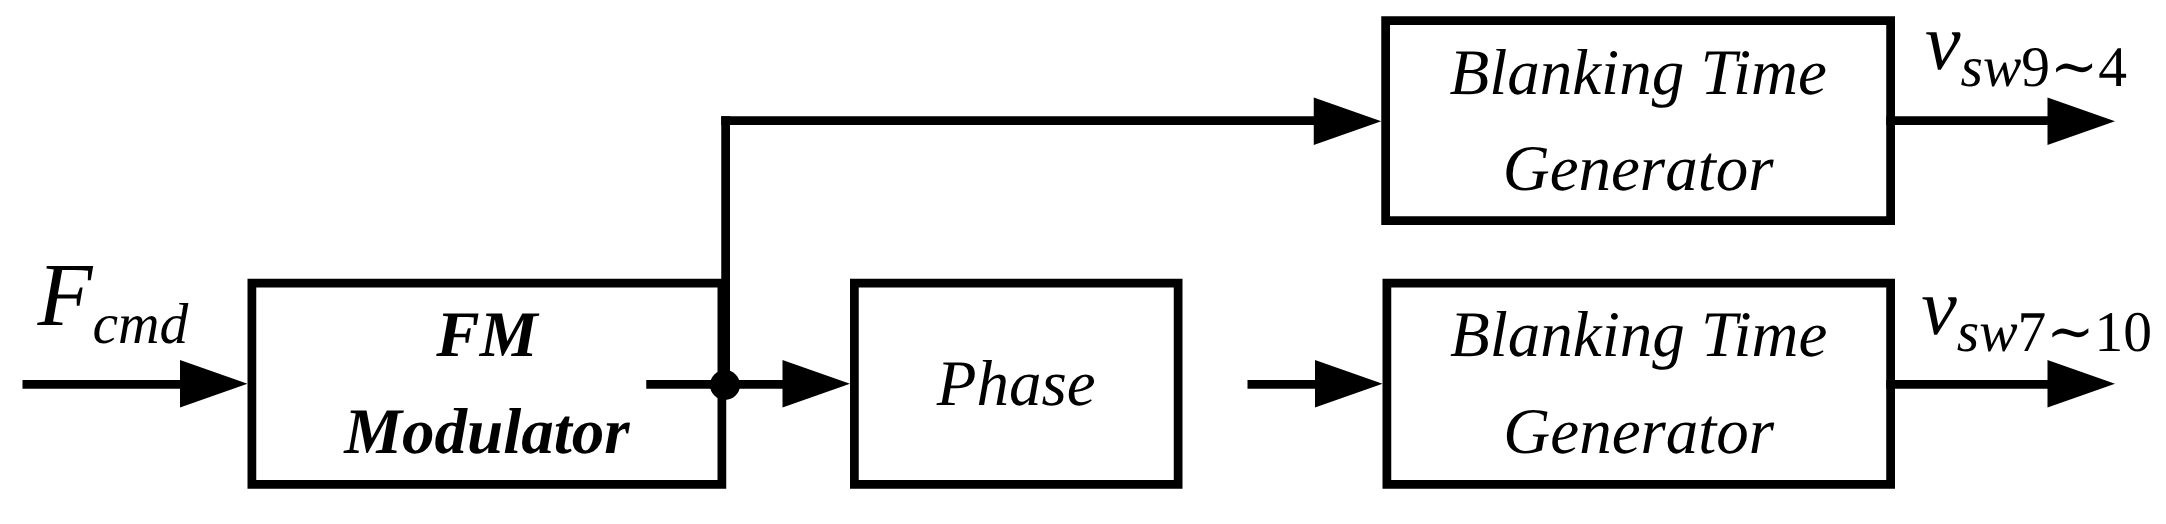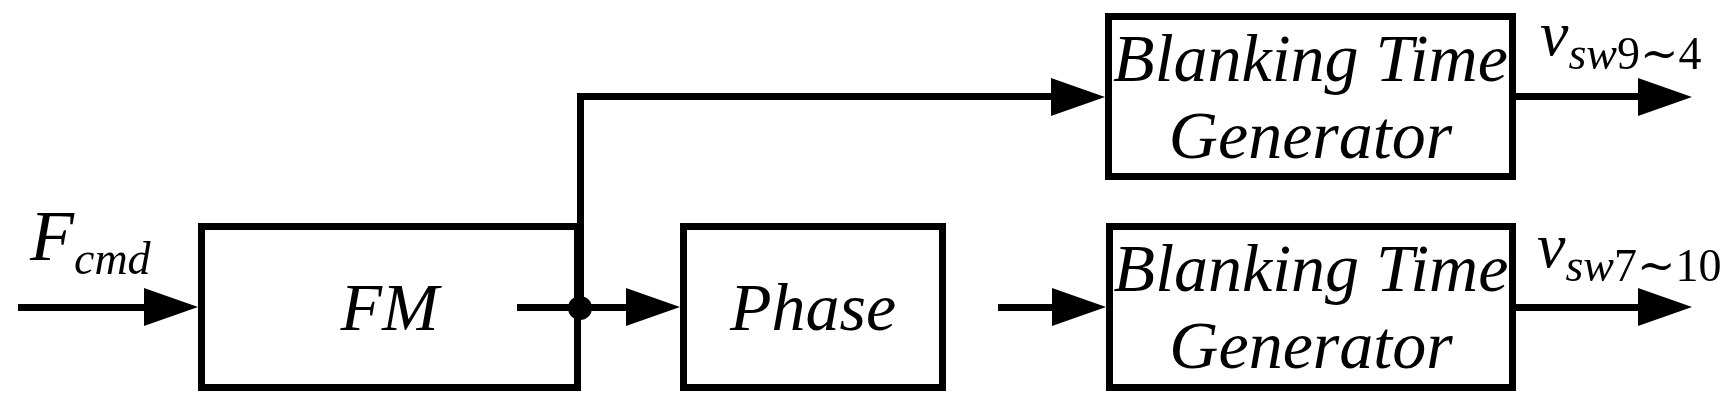--- a/index.html
+++ b/index.html
@@ -22,21 +22,21 @@
     position: absolute;
     border: 7px solid var(--ink);
     background: var(--paper);
     display: flex;
     flex-direction: column;
     justify-content: center;
     align-items: center;
   }
   .box .bl {
     font-style: italic;
-    font-size: 68px;
+    font-size: 52px;
     line-height: 77px;
     white-space: nowrap;
   }
   
   .hline { position: absolute; height: 7px; background: var(--ink); }
   .vline { position: absolute; width: 7px; background: var(--ink); }
   .tri {
     position: absolute;
     width: 0; height: 0;
     border-top: 19px solid transparent;
@@ -66,22 +66,23 @@
 
 <div class="canvas">
 
   <div class="sig" style="left:30px; top:200px;">
     <span class="base">F</span><span class="sub">cmd</span>
   </div>
 
   <div class="hline" style="left:18px; top:304px; width:130px;"></div>
   <div class="tri" style="left:144px; top:288px;"></div>
 
-  <div class="box" style="left:198px; top:223px; width:383px; height:168px;">
+  <div class="box" style="left:198px; top:223px; width:383px; height:168px;font-weight:bold;">
     <div class="bl">FM</div>
+    <div class="bl">Modulator</div>
   </div>
 
   <div class="hline" style="left:517px; top:304px; width:113px;"></div>
   <div class="dot" style="left:568px; top:296px;"></div>
   <div class="tri" style="left:626px; top:288px;"></div>
 
   <div class="vline" style="left:577px; top:93px; height:218px;"></div>
   <div class="hline" style="left:577px; top:93px; width:478px;"></div>
   <div class="tri" style="left:1051px; top:78px;"></div>
 

